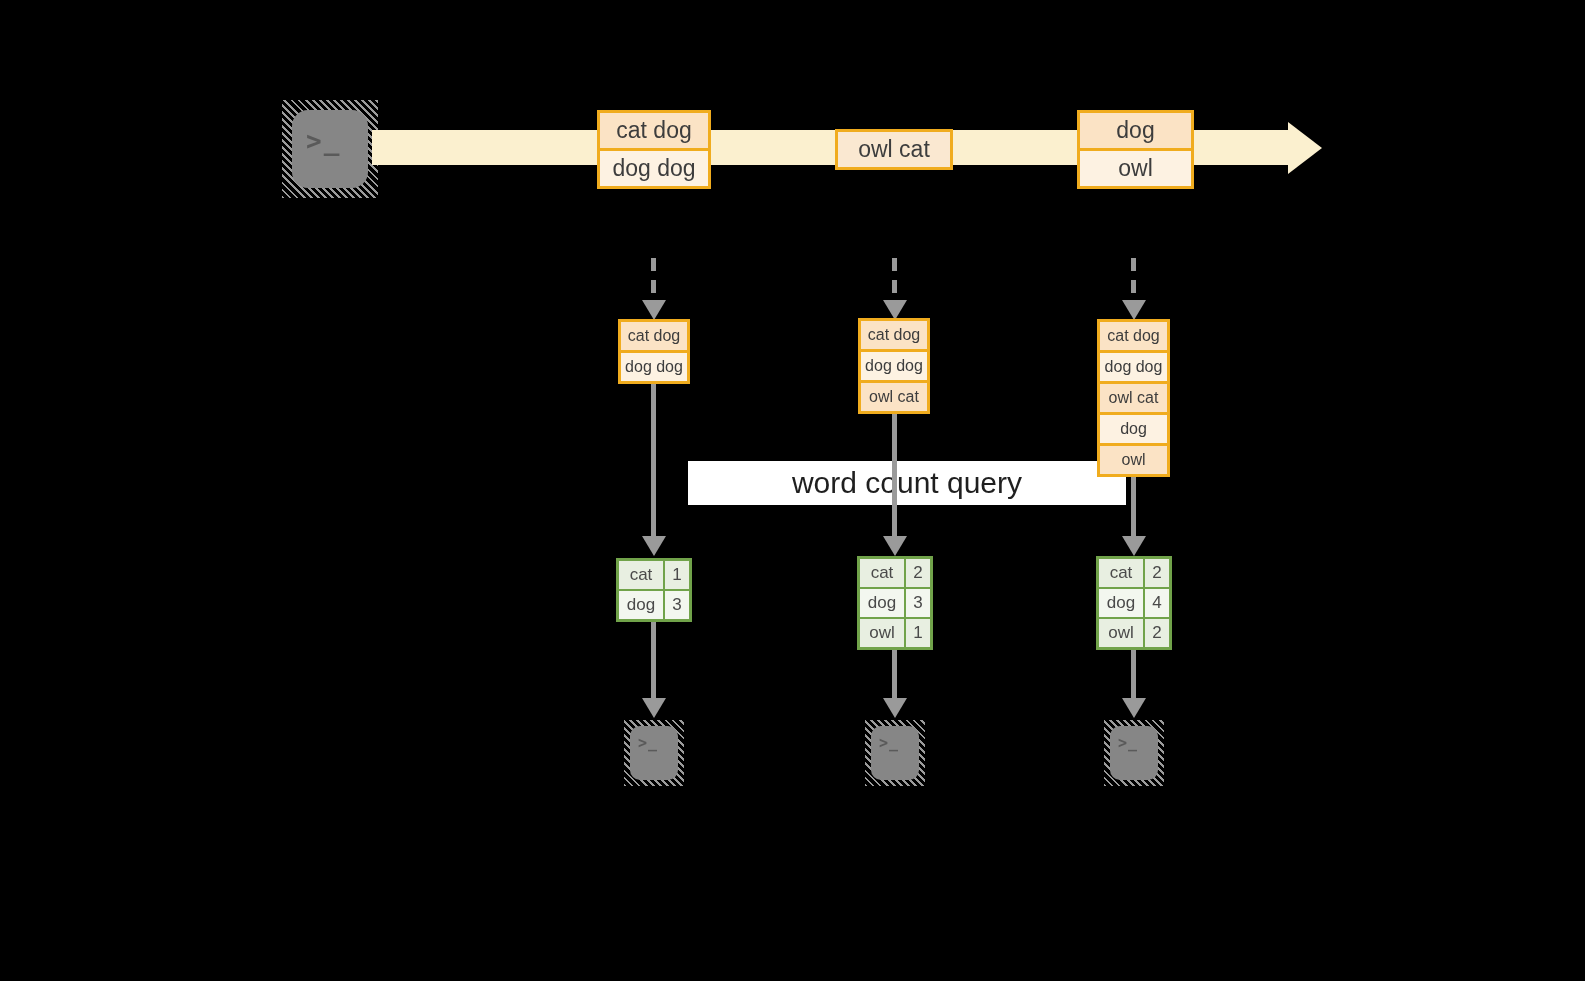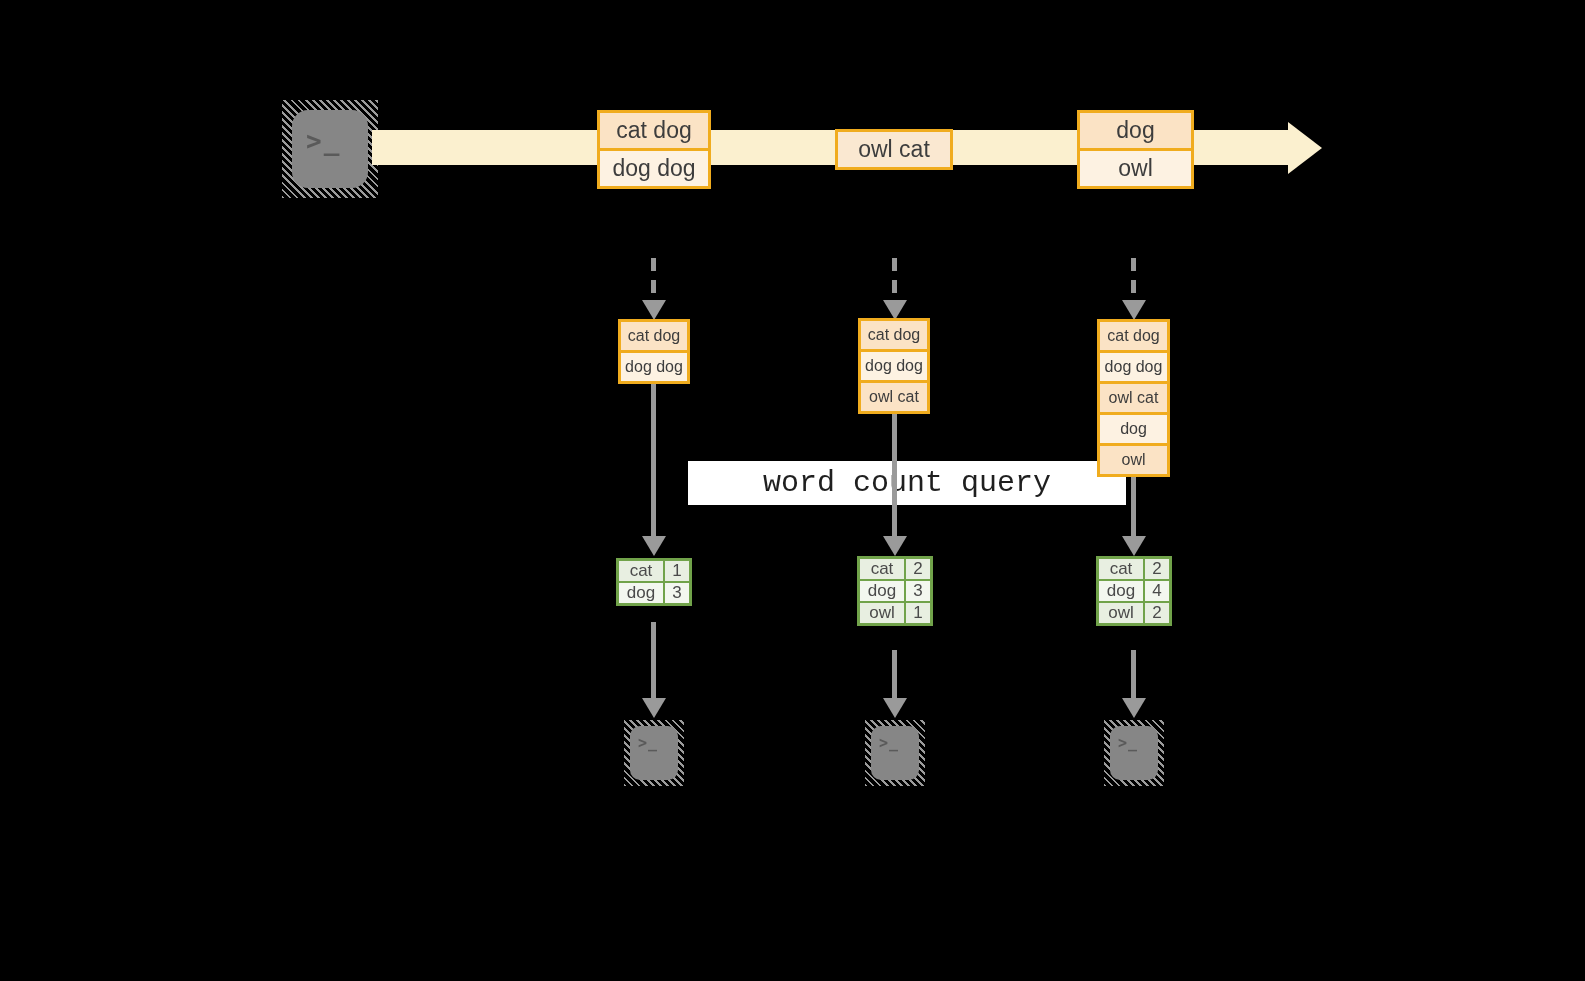--- a/index.html
+++ b/index.html
@@ -55,30 +55,30 @@
     background:repeating-linear-gradient(to bottom,#9a9a9a 0 13px,transparent 13px 22px);
   }
   .ahead{
     width:0;height:0;
     border-left:12px solid transparent;border-right:12px solid transparent;
     border-top:20px solid #9a9a9a;
   }
 
   
   .qband{
-    background:#ffffff;display:flex;align-items:center;justify-content:center;font-family:Liberation Mono, monospace;
+    background:#ffffff;display:flex;align-items:center;justify-content:center;
   }
   .qlabel{font-size:30px;color:#1f1f1f;}
 
   
   .gtable{
     background:#71a34a;border:3px solid #71a34a;box-sizing:border-box;
     display:flex;flex-direction:column;gap:2px;
   }
-  .grow{display:flex;gap:2px;height:20px;}
+  .grow{display:flex;gap:2px;height:28px;}
   .gcell{
     display:flex;align-items:center;justify-content:center;
     font-size:17px;color:#4a4a4a;
   }
   .gcell-word{width:44px;}
   .gcell-num{width:24px;}
   .gfill-a{background:#e8efe1;}
   .gfill-b{background:#f3f7ef;}
 </style>
 </head>

